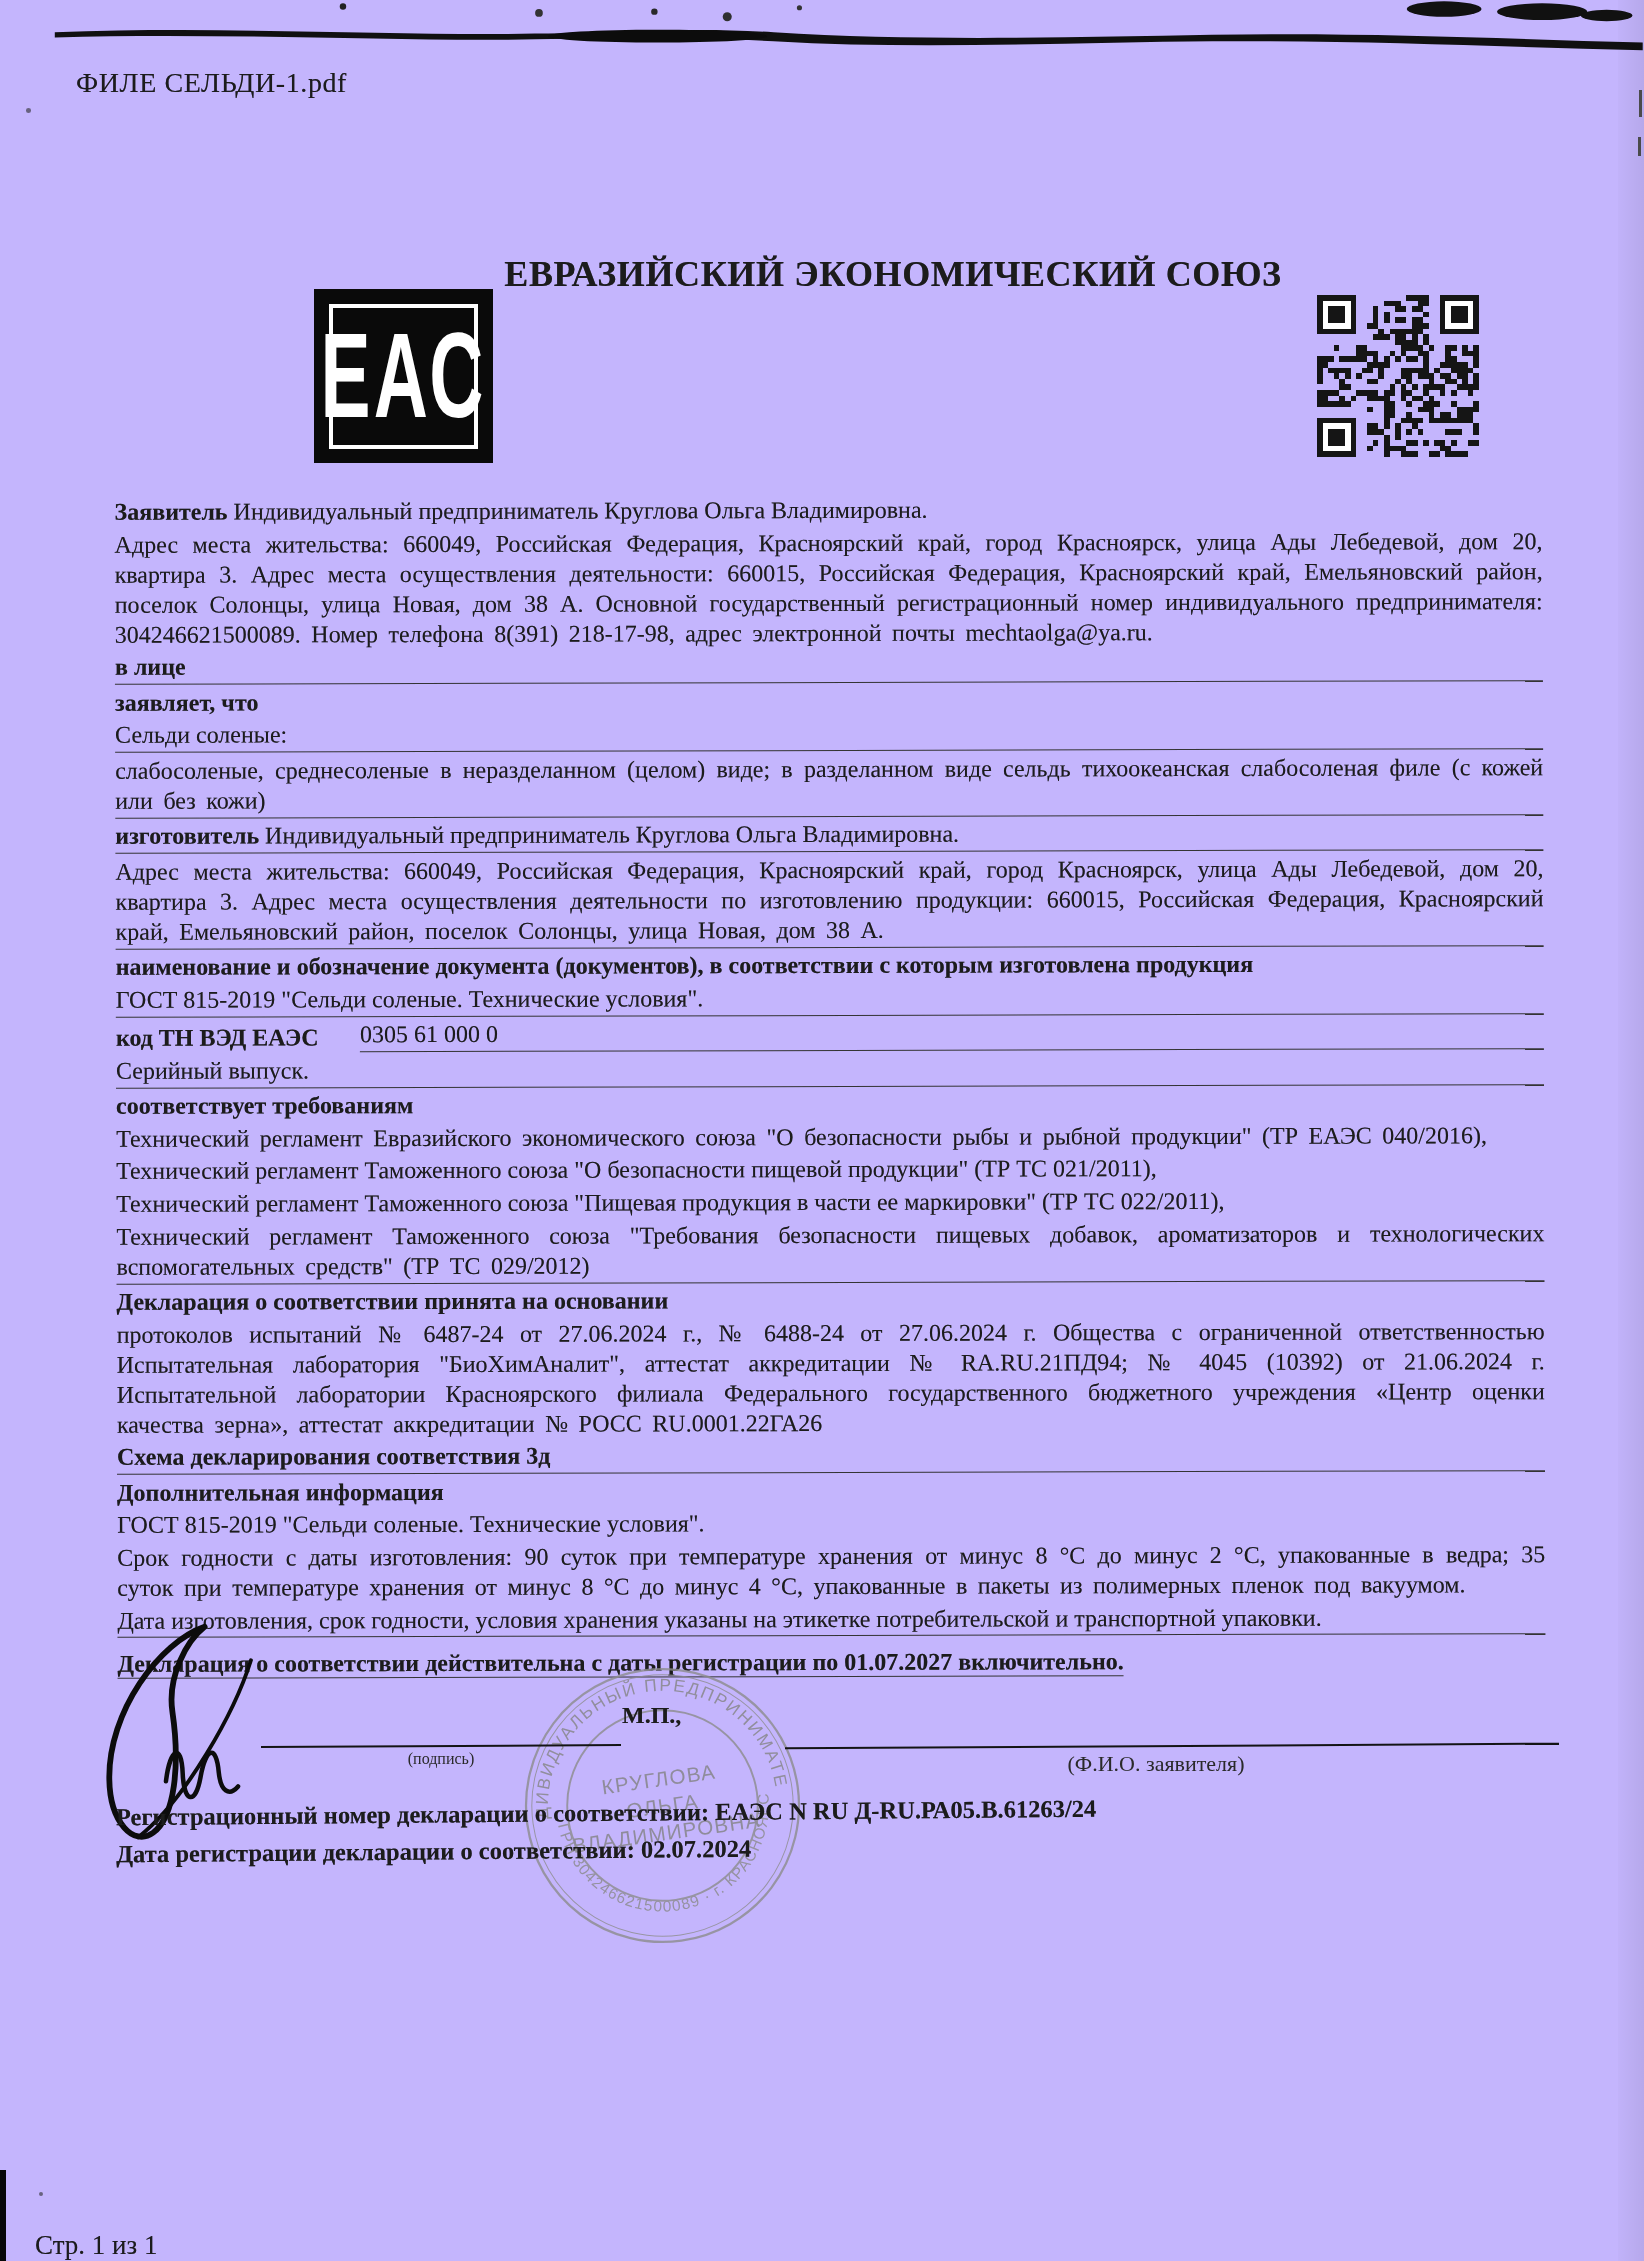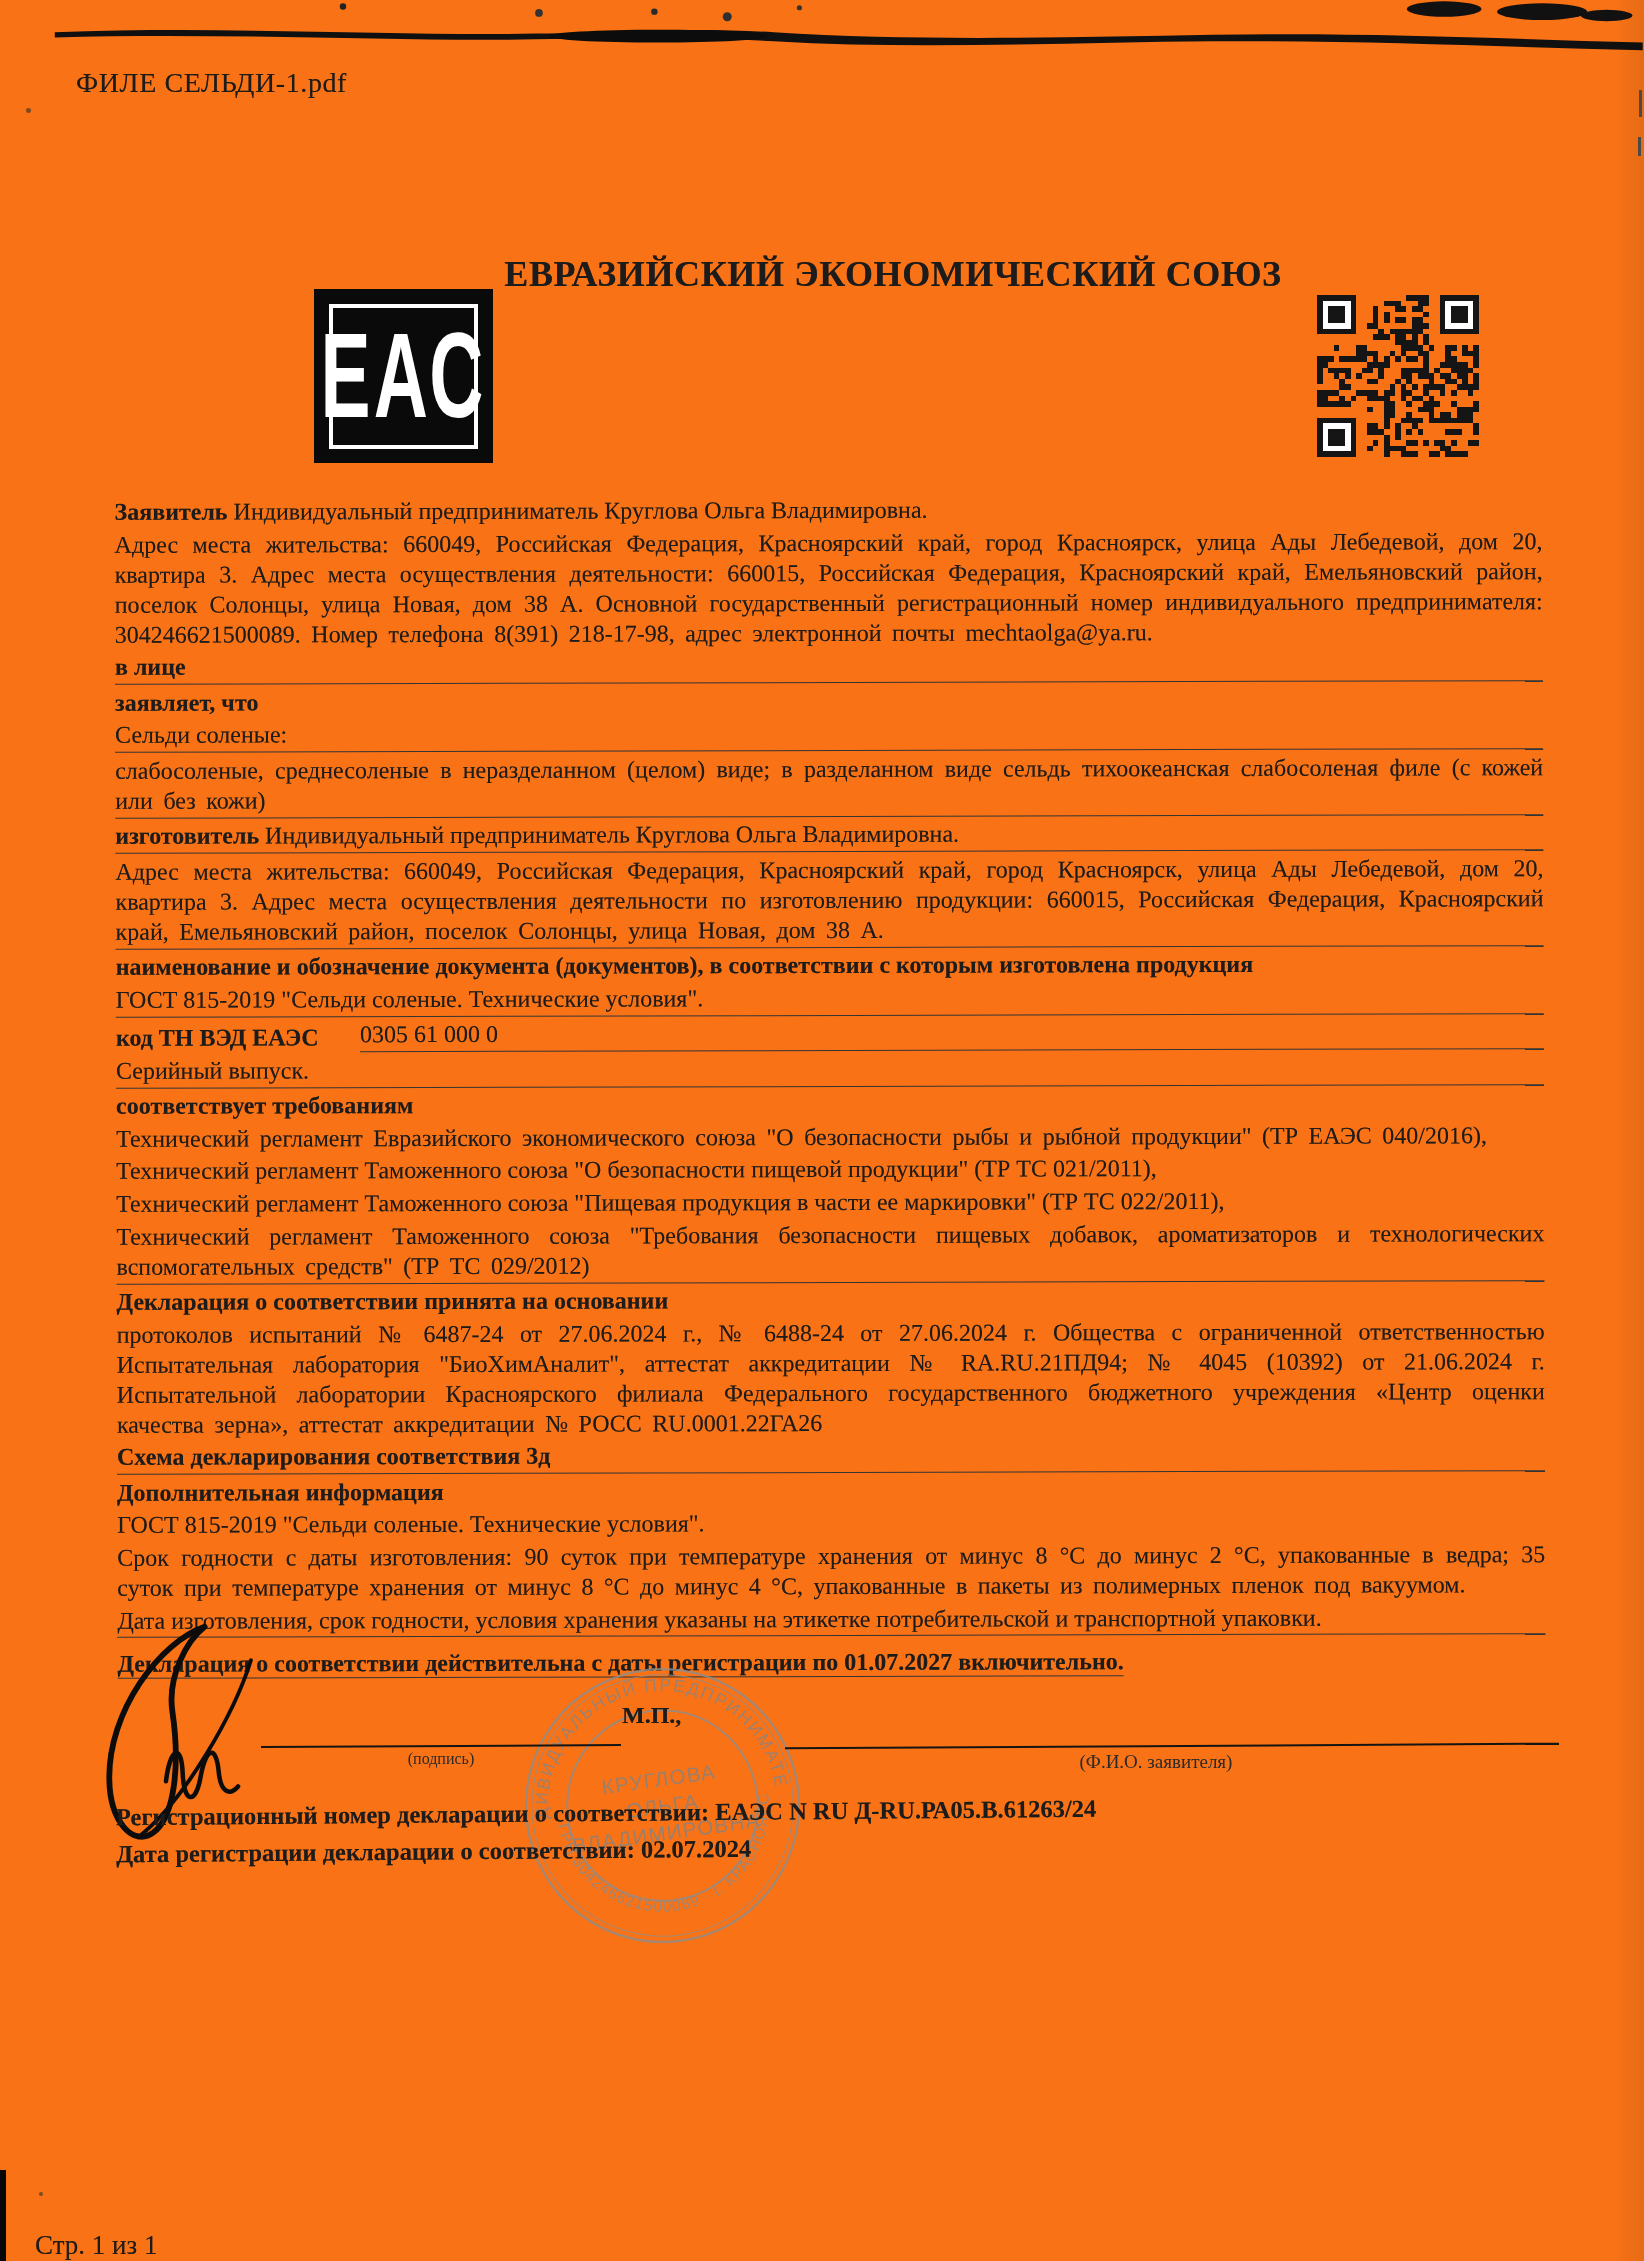--- a/index.html
+++ b/index.html
@@ -1,17 +1,17 @@
 <!DOCTYPE html>
 <html style="font-size:10.3px"><head>
 <meta charset="utf-8">
 <style>
   html,body{margin:0;padding:0;background:#e8e8e8;}
   .page{
-    position:relative;width:1644px;height:2261px;background:#f97316;
+    position:relative;width:1644px;height:2261px;background:#c4b5fd;
     font-family:"Liberation Serif","DejaVu Serif",serif;color:#1c1c1c;overflow:hidden;
   }
   
   .ph-file{position:absolute;left:76px;top:67px;font-size:28px;letter-spacing:0.6px;
     text-shadow:0 0 0.6px rgba(0,0,0,.4);}
   .ph-url{position:absolute;right:32px;top:70px;font-size:26px;text-shadow:0 0 0.6px rgba(0,0,0,.4);}
   .pf-page{position:absolute;left:35px;top:2230px;font-size:27px;text-shadow:0 0 0.6px rgba(0,0,0,.4);}
   
   .top-artifact{position:absolute;left:0;top:0;}
   .edge-strip{position:absolute;left:0;top:2170px;width:5.8px;height:91px;background:#070707;}
@@ -43,21 +43,21 @@
   .validity .lbl{border-bottom:1.9px solid #343434;padding-bottom:1.3px;}
   
   .signature-svg{position:absolute;left:90px;top:1615px;}
   .stamp-svg{position:absolute;left:508px;top:1651px;opacity:.8;}
   .sig-line{position:absolute;left:261px;top:1745px;width:360px;border-top:2.6px solid #141414;transform:rotate(-0.3deg);}
   .sig-caption{position:absolute;left:261px;top:1750px;width:360px;text-align:center;font-size:16px;color:#2a2a2a;}
   .mp{position:absolute;left:622px;top:1702px;font-size:24px;font-weight:bold;text-shadow:0 0 0.6px rgba(0,0,0,.4);}
   .fio-name{position:absolute;left:787px;top:1700px;width:738px;text-align:center;font-size:24.5px;
     text-shadow:0 0 0.6px rgba(0,0,0,.4);}
   .fio-line{position:absolute;left:785px;top:1745px;width:774px;border-top:2.6px solid #141414;transform:rotate(-0.35deg);}
-  .fio-caption{position:absolute;left:787px;top:1751px;width:738px;text-align:center;font-size:19px;color:#2a2a2a;}
+  .fio-caption{position:absolute;left:787px;top:1751px;width:738px;text-align:center;font-size:22px;color:#2a2a2a;}
   .reg{position:absolute;left:116px;top:1794px;transform:rotate(-0.5deg);}
   .reg div{font-size:24.5px;font-weight:bold;line-height:37px;text-shadow:0 0 0.6px rgba(0,0,0,.45);}
 </style>
 </head>
 <body>
 
 <div class="page">
 
   <svg class="top-artifact" width="1644" height="71" viewBox="0 0 2550 110">
     <path fill="#101010" d="M85,50 C350,40 620,56 830,52 C1000,49 1080,42 1200,50 C1420,64 1650,58 1880,54 C2120,50 2330,60 2548,66 L2548,78 C2330,73 2120,62 1880,64 C1650,66 1420,77 1200,64 C1080,58 1000,58 830,61 C620,65 350,50 85,58 Z"></path>

